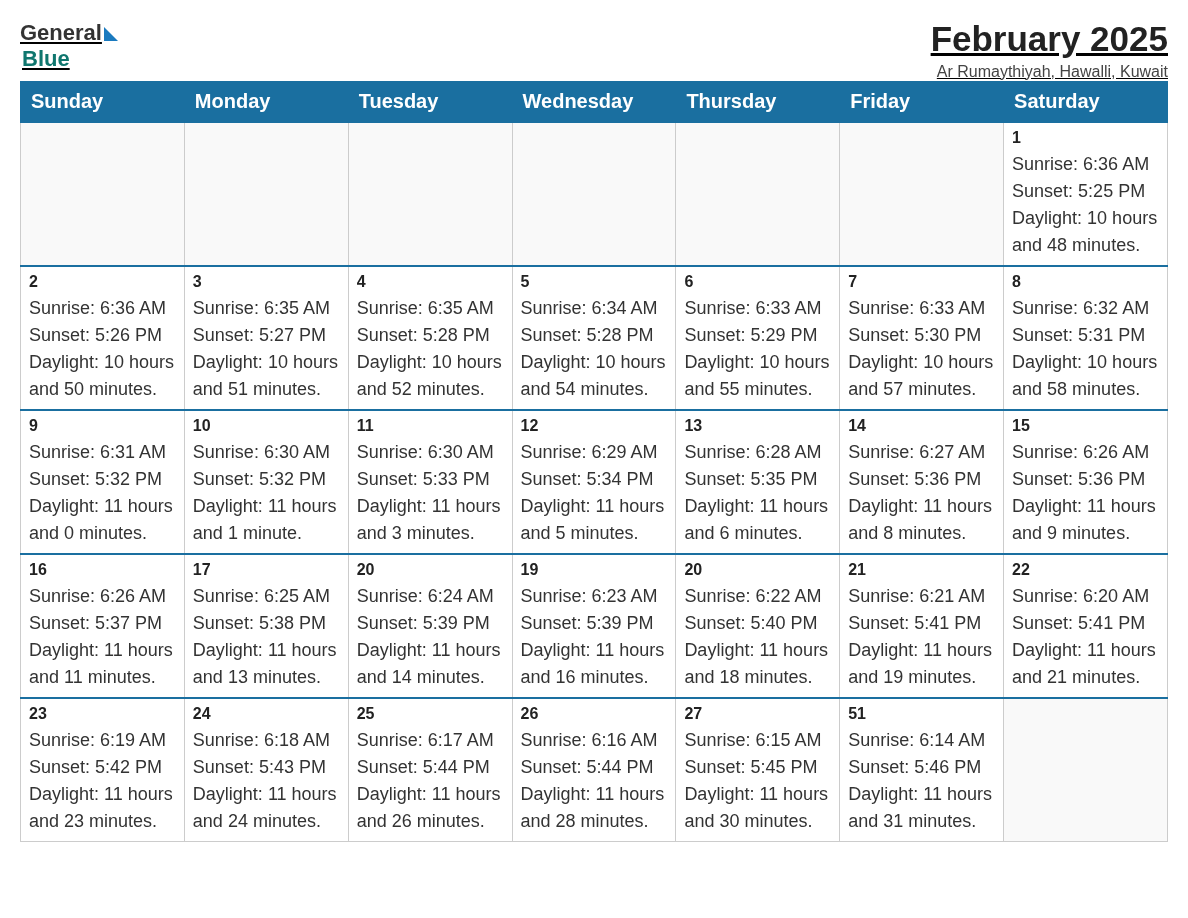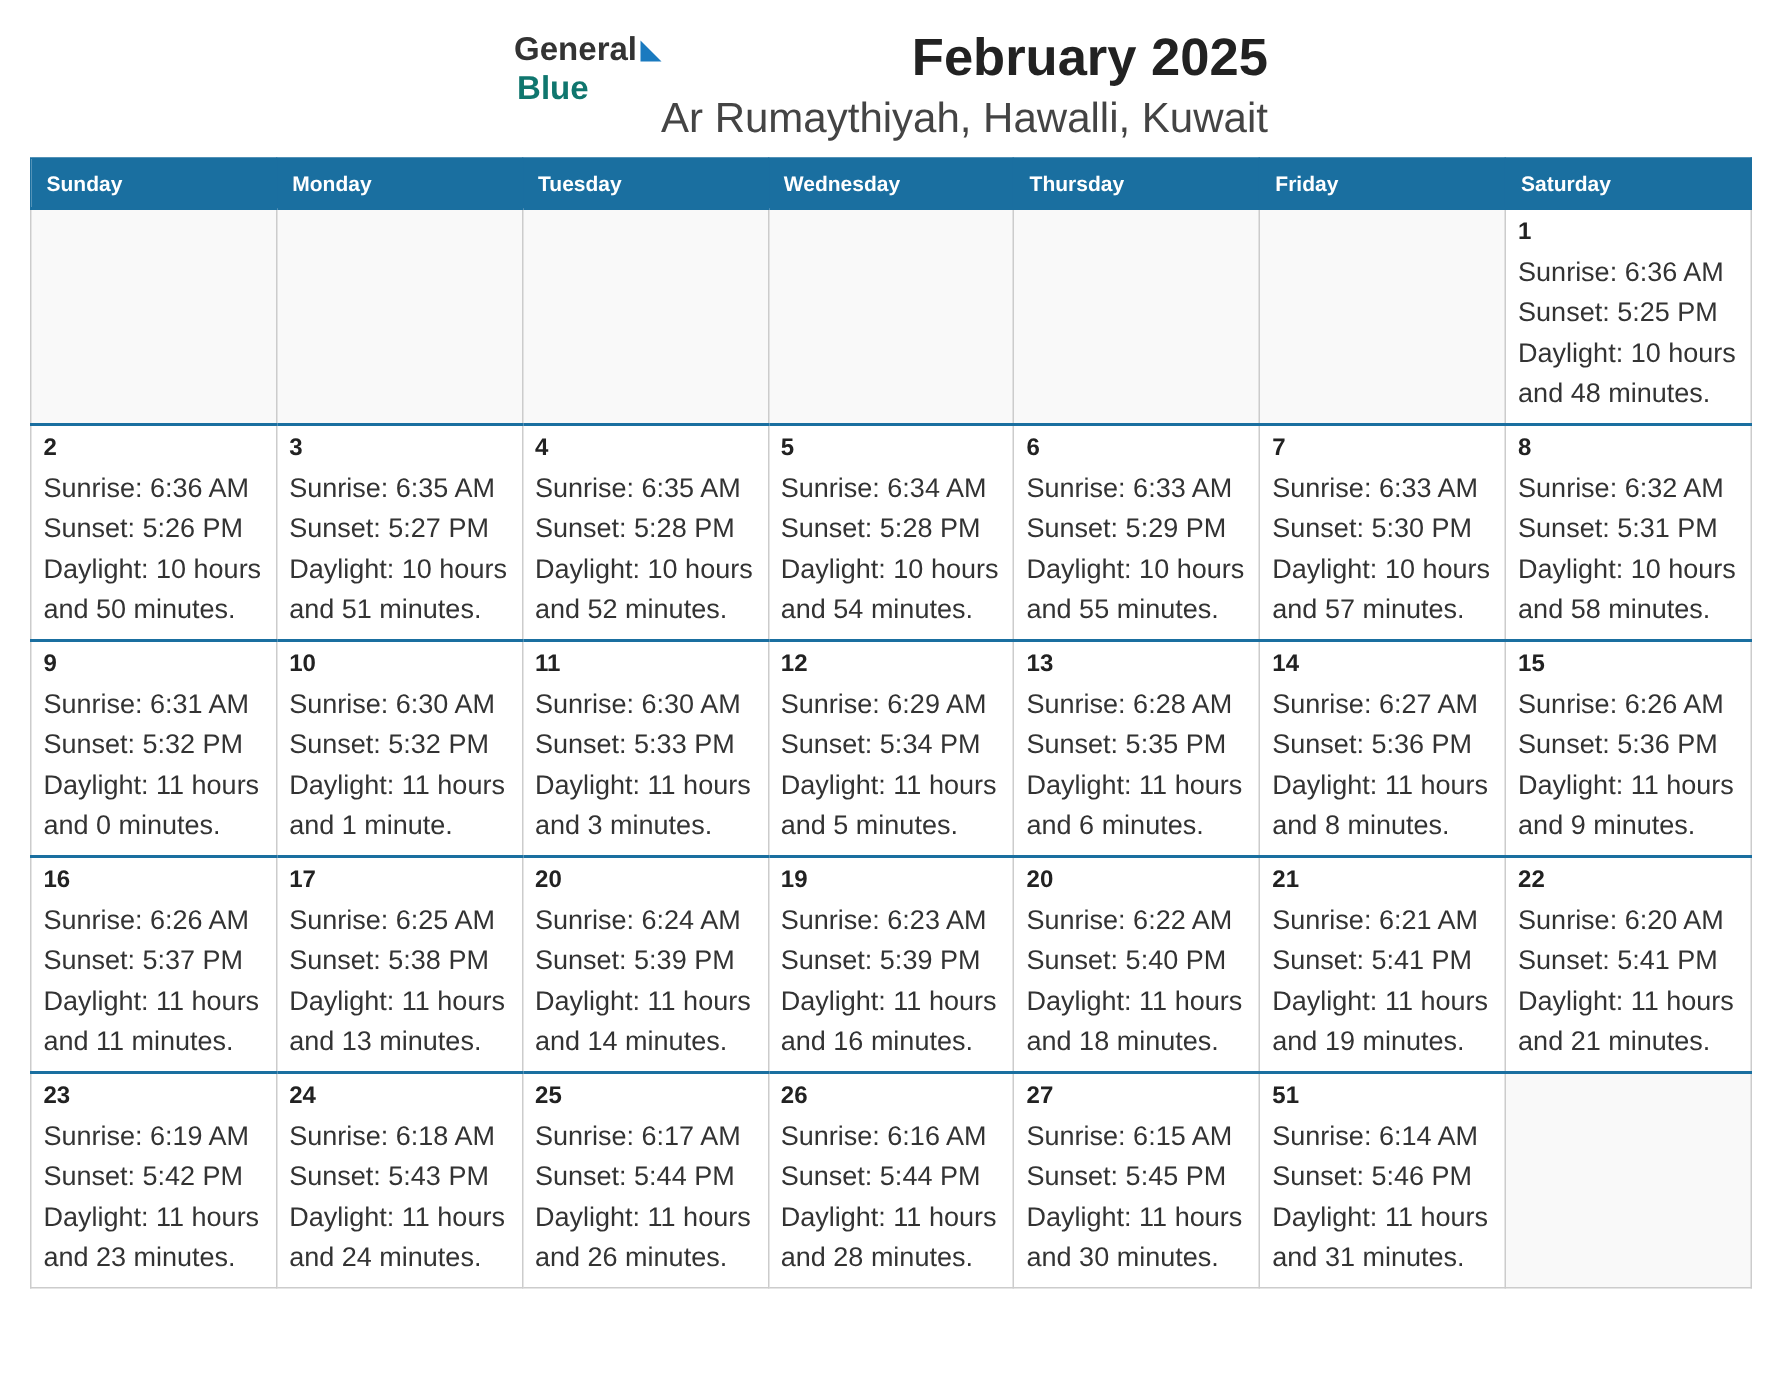--- a/index.html
+++ b/index.html
@@ -5,23 +5,24 @@
     * { box-sizing: border-box; margin: 0; padding: 0; }
     body {
       font-family: Arial, sans-serif;
       background: #fff;
       padding: 20px;
       width: 1188px;
       min-height: 918px;
     }
     .header {
       display: flex;
-      justify-content: center;
+      justify-content: space-between;
       align-items: flex-start;
-      margin-bottom: 10px;
+      margin-bottom: 0;
+      text-decoration: underline;
     }
     .logo-text-general {
       font-size: 22px;
       font-weight: bold;
       color: #333;
     }
     .logo-arrow {
       width: 0;
       height: 0;
       border-left: 14px solid #1a7abf;
@@ -47,33 +48,33 @@
     .title-block {
       text-align: right;
     }
     .title-month {
       font-size: 35px;
       font-weight: bold;
       color: #222;
       line-height: 1.1;
     }
     .title-location {
-      font-size: 28px;
+      font-size: 16px;
       color: #444;
       margin-top: 4px;
     }
     .calendar {
       width: 100%;
       border-collapse: collapse;
       border: 1px solid #aaa;
     }
     .calendar th {
       background-color: #1a6fa0;
       color: #fff;
-      font-size: 14px;
+      font-size: 20px;
       font-weight: bold;
       padding: 8px 10px;
       text-align: left;
       border: 1px solid #1a6fa0;
     }
     .calendar td {
       vertical-align: top;
       padding: 6px 8px;
       border: 1px solid #ccc;
       width: 14.28%;

